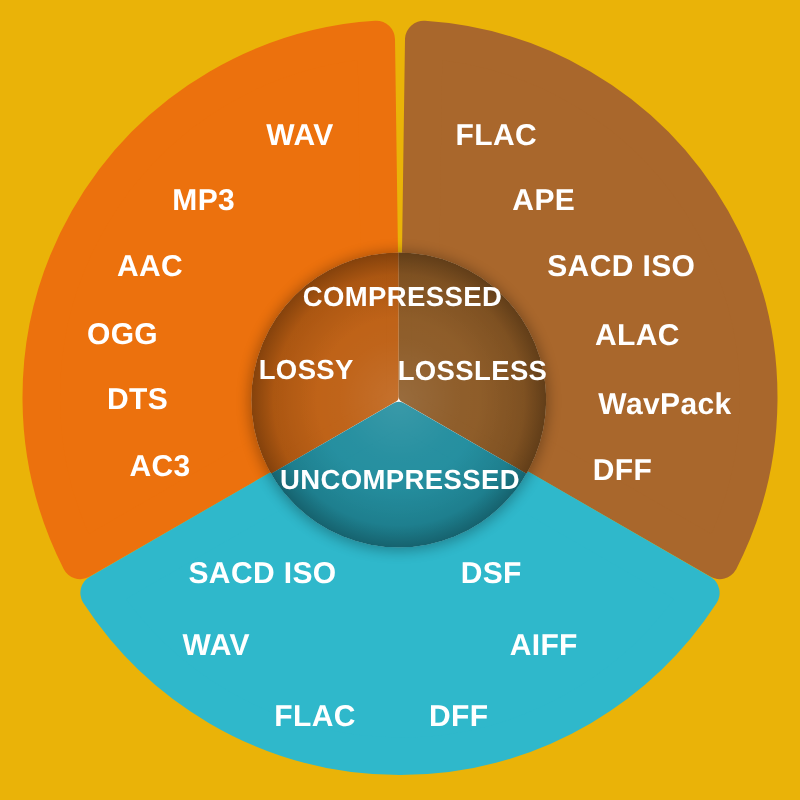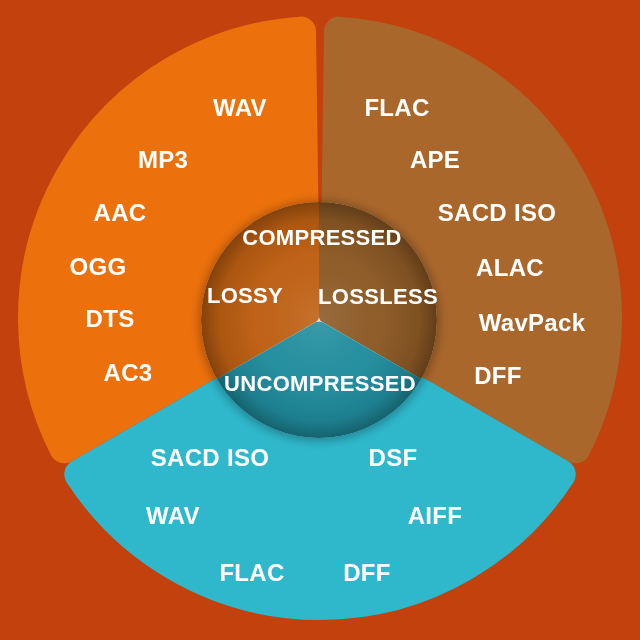--- a/index.html
+++ b/index.html
@@ -1,19 +1,19 @@
 <!DOCTYPE html>
 <html><head>
 <meta charset="utf-8">
 <style>
   html,body{margin:0;padding:0;background:#ffffff;}
   .stage{
     position:relative;
     width:640px;height:640px;
-    background:#c2410c;
+    background:#eab308;
     overflow:hidden;
     font-family:"Liberation Sans", sans-serif;
   }
   svg{display:block;}
   .rs{stroke-linejoin:round;stroke-linecap:round;}
   .rs-outer{stroke-width:30px;}
   .rs-innersm{stroke-width:10px;}
   .rs-innerlg{stroke-width:20px;}
   text{
     font-family:"Liberation Sans", sans-serif;

